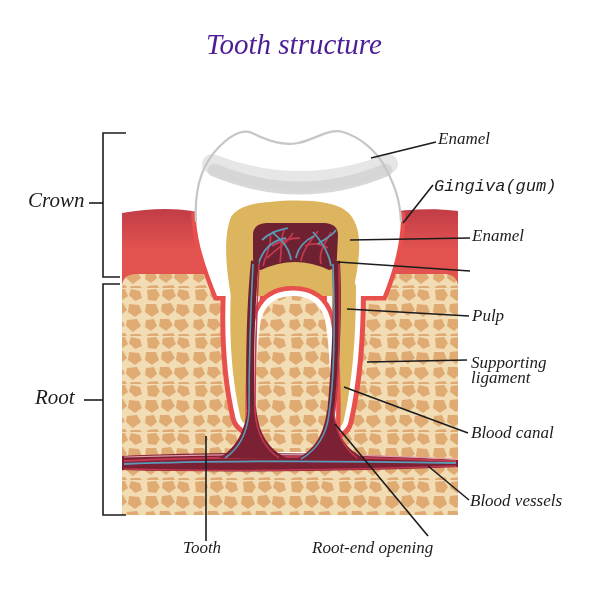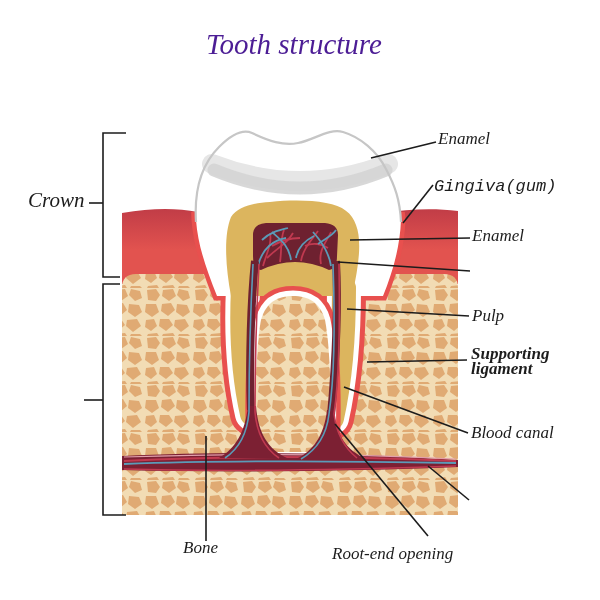--- a/index.html
+++ b/index.html
@@ -141,23 +141,25 @@
     <path d="M126,133 L103,133 L103,277 L120,277"></path>
     <path d="M89,203 L103,203"></path>
     <path d="M120,284 L103,284 L103,515 L126,515"></path>
     <path d="M84,400 L103,400"></path>
   </g>
 </svg>
 
 <div class="title">Tooth structure</div>
 
 <div class="lbl big" style="left:28px;top:188px;">Crown</div>
+<div class="lbl big" style="left:35px;top:385px;">Root</div>
 
 <div class="lbl" style="left:438px;top:129px;">Enamel</div>
 <div class="lbl" style="left:434px;top:177px;font-family:Liberation Mono, monospace;">Gingiva(gum)</div>
 <div class="lbl" style="left:472px;top:226px;">Enamel</div>
 <div class="lbl" style="left:472px;top:262px;margin-top:44px;">Pulp</div>
-<div class="lbl wrap" style="left:471px;top:347px;font-weight:bold;">Supporting ligament</div>
+<div class="lbl wrap" style="left:471px;top:356px;">Supporting ligament</div>
 <div class="lbl" style="left:471px;top:423px;">Blood canal</div>
-<div class="lbl" style="left:183px;top:538px;">Bone</div>
-<div class="lbl" style="left:332px;top:538px;margin-top:6px;">Root-end opening</div>
+<div class="lbl" style="left:470px;top:491px;">Blood vessels</div>
+<div class="lbl" style="left:183px;top:538px;">Tooth</div>
+<div class="lbl" style="left:312px;top:538px;">Root-end opening</div>
 
 </div>
 
 </body></html>

